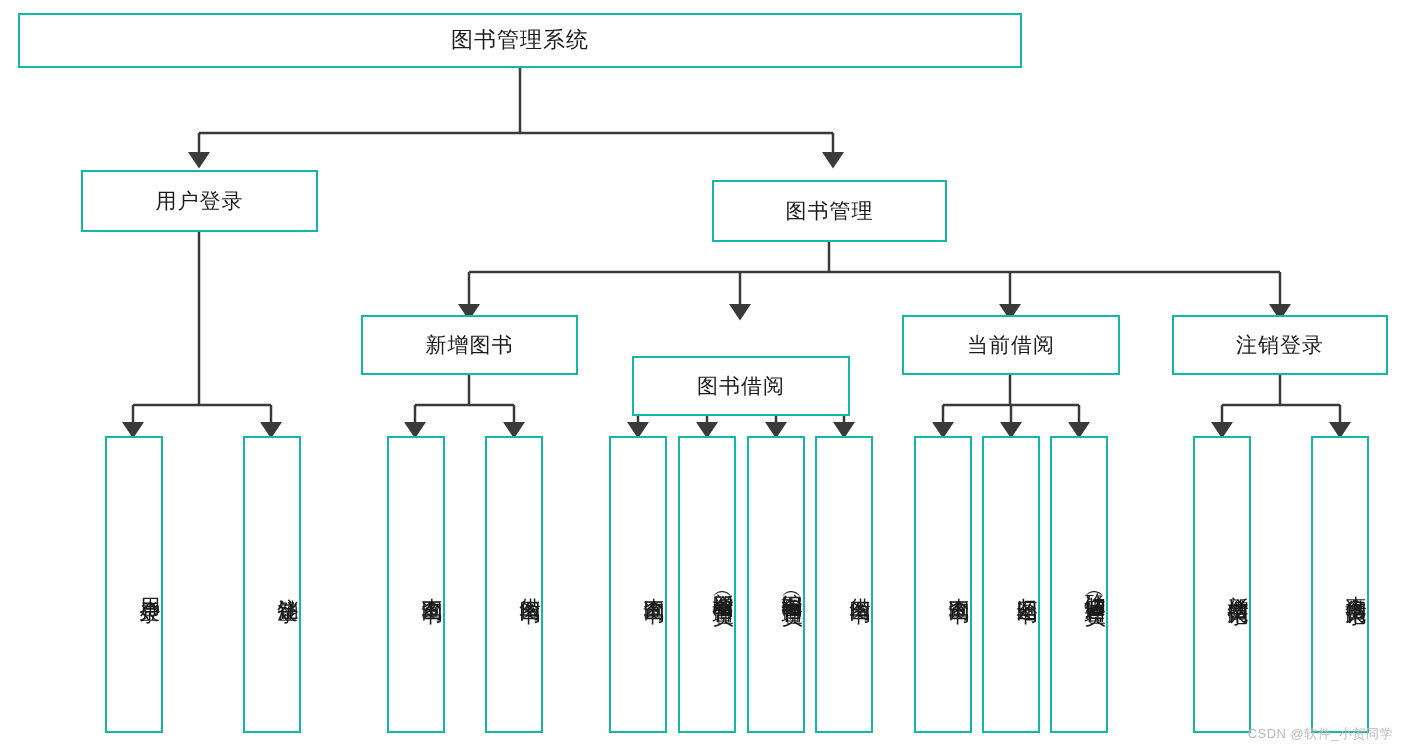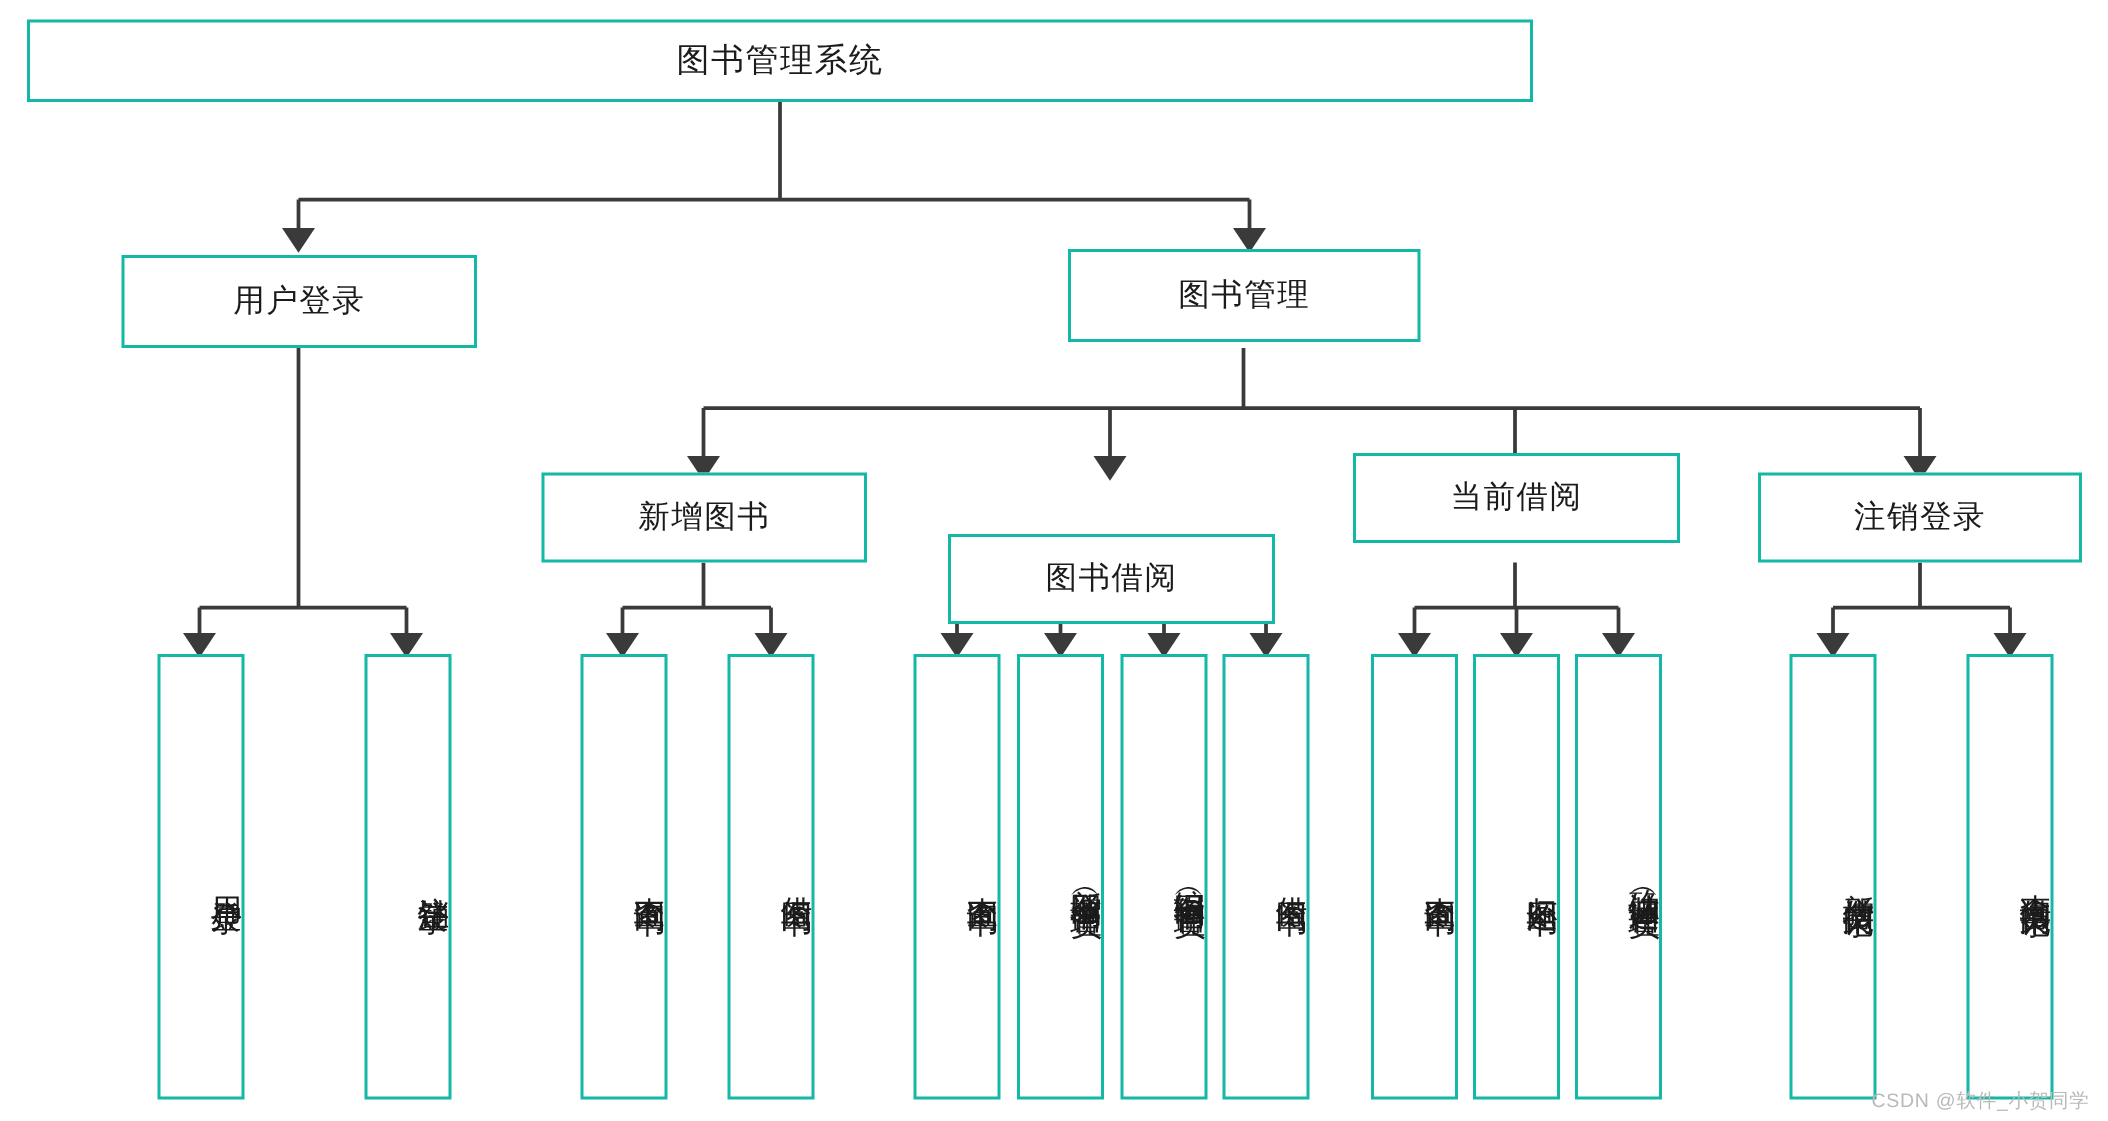--- a/index.html
+++ b/index.html
@@ -125,31 +125,31 @@
     </g>
   </svg>
 
   <div class="node horiz root" style="left:18px; top:13px; width:1004px; height:55px;">
     <span>图书管理系统</span>
   </div>
 
   <div class="node horiz" style="left:81px; top:170px; width:237px; height:62px;">
     <span>用户登录</span>
   </div>
-  <div class="node horiz" style="left:712px; top:166px; width:235px; height:62px;">
+  <div class="node horiz" style="left:712px; top:180px; width:235px; height:62px;">
     <span>图书管理</span>
   </div>
 
   <div class="node horiz" style="left:361px; top:315px; width:217px; height:60px;">
     <span>新增图书</span>
   </div>
   <div class="node horiz" style="left:632px; top:315px; width:218px; height:60px;margin-top:41px;">
     <span>图书借阅</span>
   </div>
-  <div class="node horiz" style="left:902px; top:302px; width:218px; height:60px;">
+  <div class="node horiz" style="left:902px; top:315px; width:218px; height:60px;">
     <span>当前借阅</span>
   </div>
   <div class="node horiz" style="left:1172px; top:315px; width:216px; height:60px;">
     <span>注销登录</span>
   </div>
 
   <div class="node vert" style="left:105px; top:436px; width:58px; height:297px;">
     <span>用户登录</span>
   </div>
   <div class="node vert" style="left:243px; top:436px; width:58px; height:297px;">

